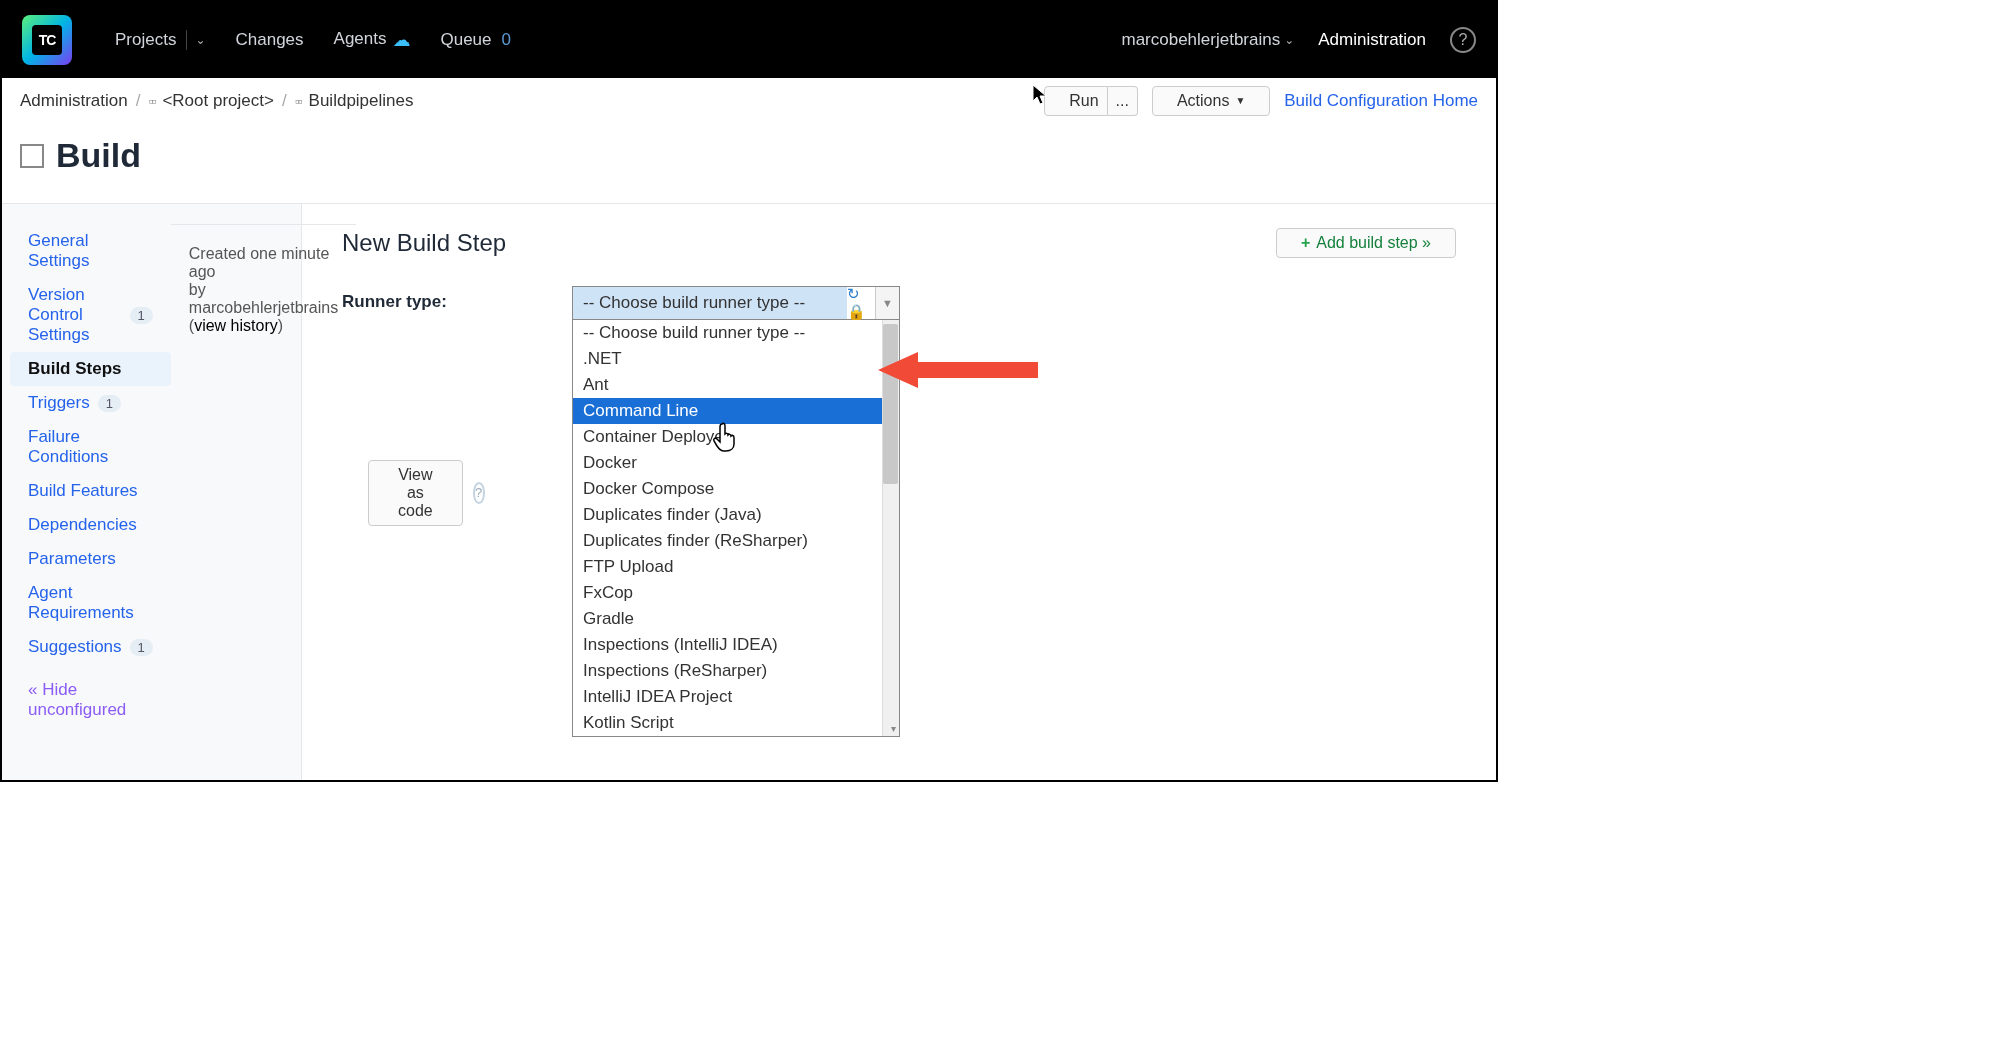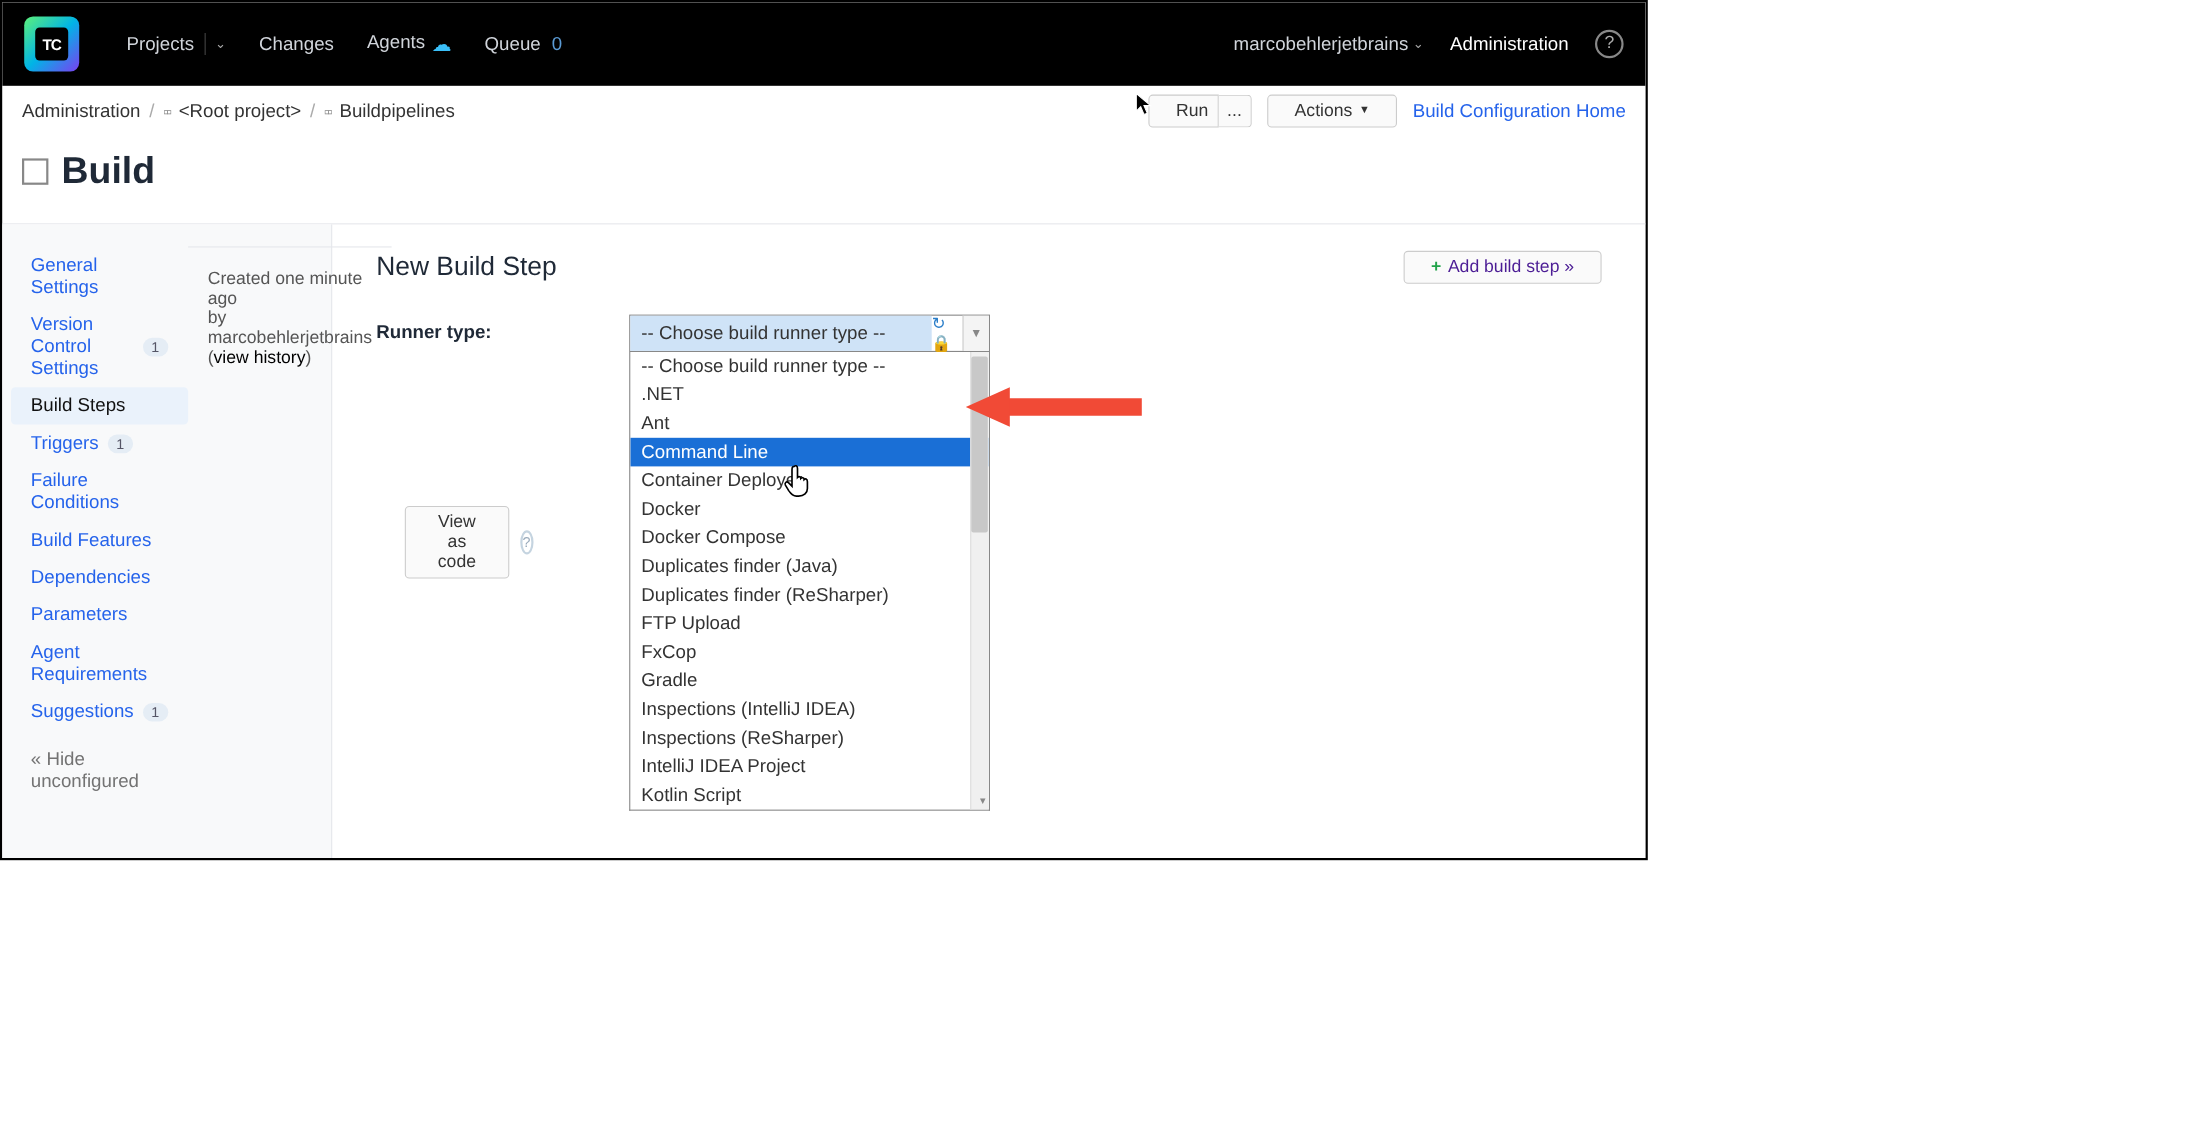--- a/index.html
+++ b/index.html
@@ -112,29 +112,29 @@
     }
     .side-list { flex: 1; }
     .side-item {
       display: flex; align-items: center; gap: 8px;
       padding: 7px 18px;
       color: #2563eb; cursor: pointer;
       border-radius: 4px;
     }
     .side-item.active {
       background: #eaf2fb;
-      color: #111; font-weight: 400; align-items: center;
+      color: #111; font-weight: 700; align-items: center;
     }
     .badge {
       background: #e5edf5; color: #556;
       border-radius: 10px;
       font-size: 13px; padding: 1px 8px; font-weight: 400;
     }
     .side-hide {
-      padding: 16px 18px; color: #737373; cursor: pointer;
+      padding: 16px 18px; color: #8b5cf6; cursor: pointer;
     }
     .side-meta {
       border-top: 1px solid #e5e7eb;
       padding: 20px 18px; color: #555; font-size: 16px;
     }
     .side-meta a { color: #000000; cursor: pointer; }
     .side-footer {
       padding: 16px 12px;
       display: flex; align-items: center; gap: 10px;
     }
@@ -144,21 +144,21 @@
     }
 
     
     .main {
       flex: 1;
       padding: 24px 40px;
       position: relative;
     }
     .main-head { display: flex; justify-content: space-between; align-items: center; }
     .main-title { font-size: 24px; font-weight: 500; }
-    .btn-add { color: #4c1d95; }
+    .btn-add { color: #15803d; }
     .plus { color: #22a34a; font-weight: 700; }
     .form-row { display: flex; margin-top: 28px; align-items: flex-start; }
     .form-label { width: 230px; font-weight: 700; font-size: 17px; padding-top: 6px;}
     .combo-wrap { position: relative; }
     .combo {
       width: 328px; height: 34px;
       border: 1px solid #888;
       display: flex; align-items: center;
     }
     .combo-text {

